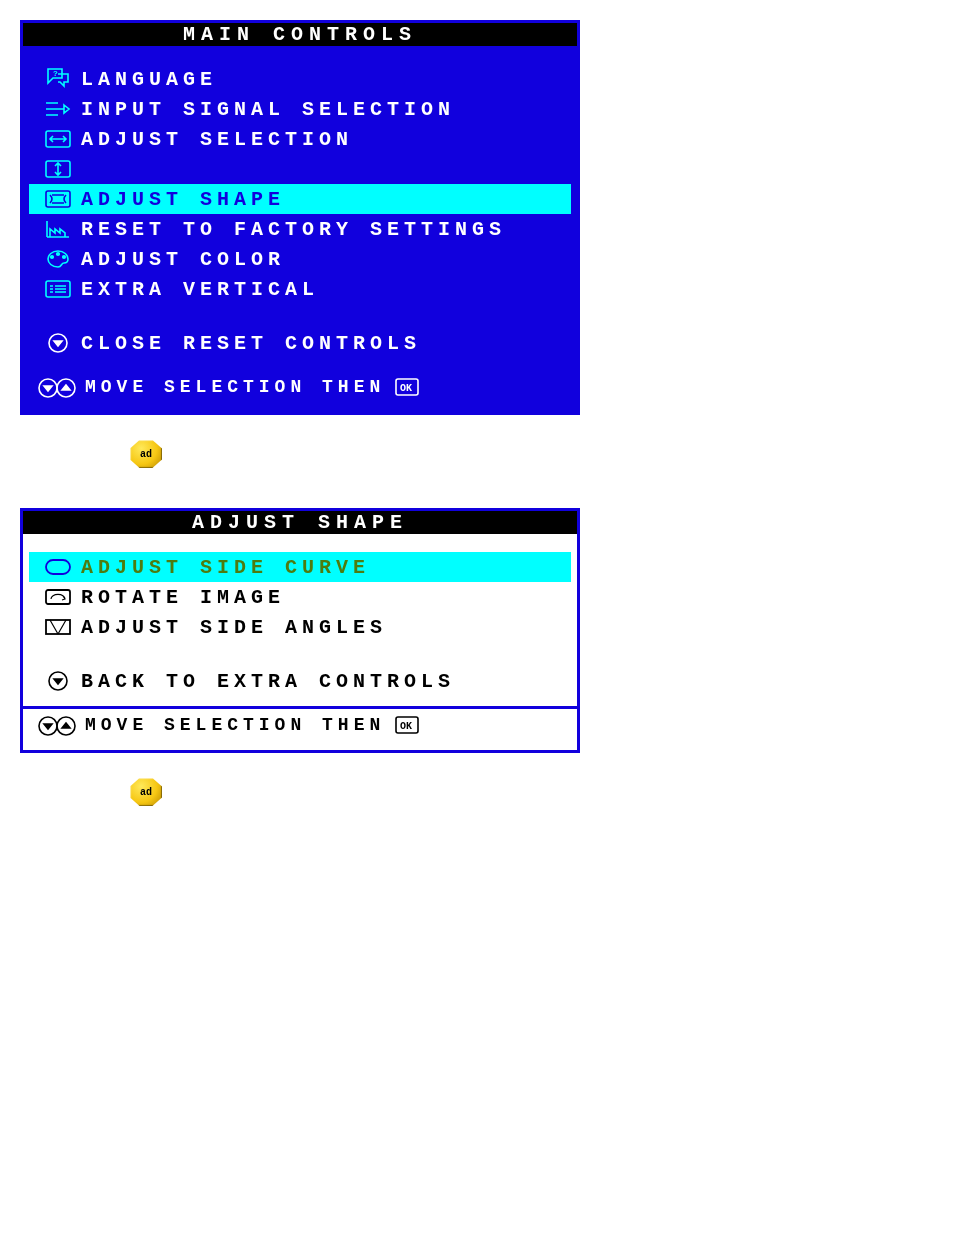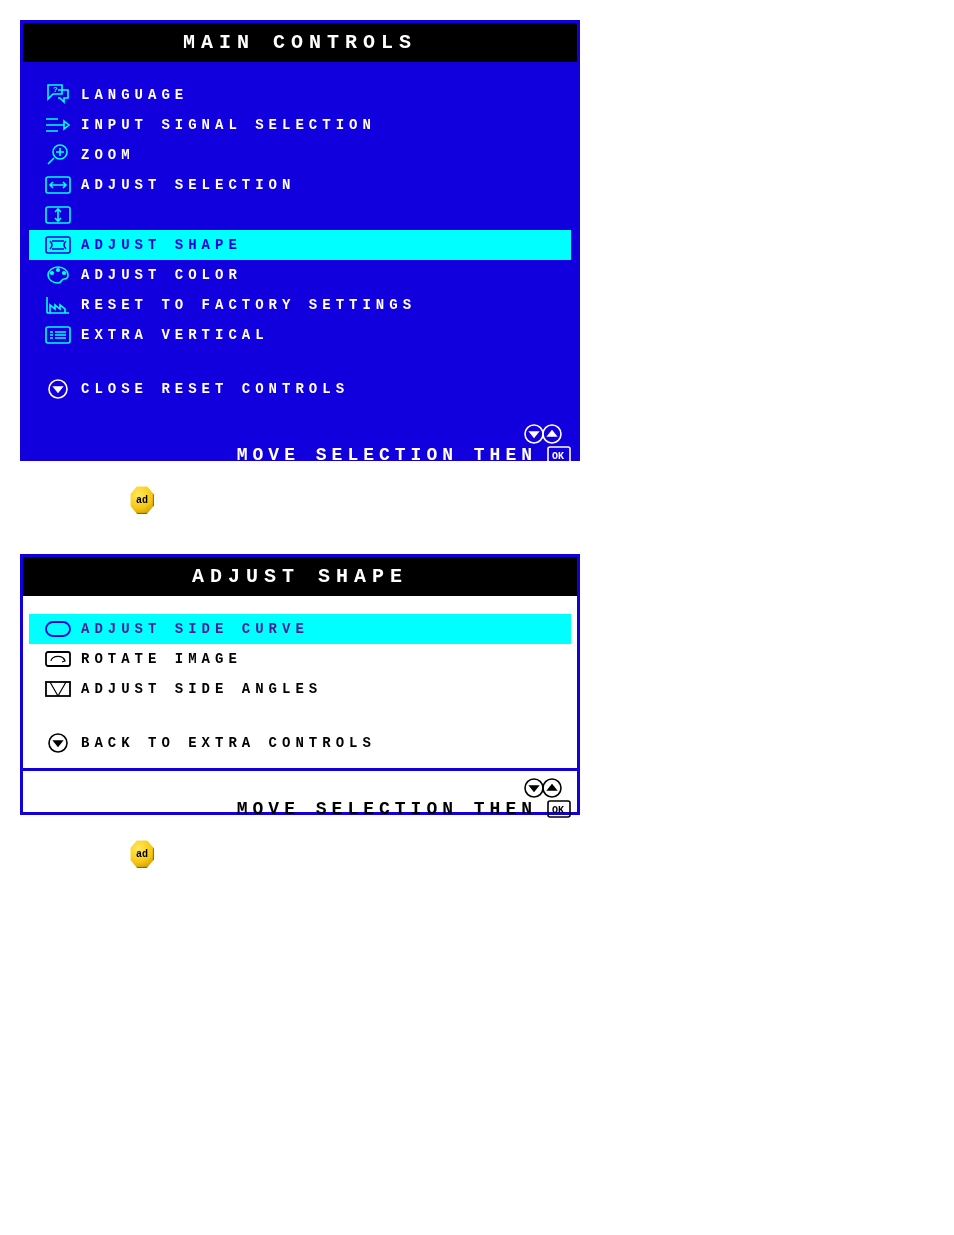--- a/index.html
+++ b/index.html
@@ -17,21 +17,21 @@
     margin-bottom: 25px;
     background: #1100dd;
   }
   .osd-panel.light {
     background: #ffffff;
   }
   .osd-title {
     background: #000000;
     color: #ffffff;
     text-align: center;
-    padding: 8px 0;
+    padding: 0 0;
     font-size: 20px;
     letter-spacing: 6px;
     font-weight: bold;
   }
   .osd-body {
     padding: 18px 6px 10px 6px;
     color: #ffffff;
   }
   .osd-body.light {
     color: #000000;
@@ -45,43 +45,42 @@
   }
   .osd-row.blank {
     height: 24px;
   }
   .osd-row.highlight-blue {
     background: #00ffff;
     color: #1100dd;
   }
   .osd-row.highlight-white {
     background: #00ffff;
-    color: #4c1d95;
+    color: #4d7c0f;
     text-align: right;
   }
   .row-icon {
     width: 46px;
     display: inline-flex;
     align-items: center;
     justify-content: center;
     flex-shrink: 0;
   }
   .row-label {
-    font-size: 14px;
+    font-size: 20px;
     letter-spacing: 5px;
     white-space: nowrap;
   }
   .osd-footer {
     border-top: 3px solid #1100dd;
     display: flex;
-    align-items: flex-end;
+    align-items: flex-start;
     padding: 6px 6px 6px 6px;
     color: #ffffff;
     height: 44px;
-    flex-direction: column;
   }
   .osd-footer.blue {
     background: #1100dd;
     color: #ffffff;
   }
   .osd-footer.light {
     background: #ffffff;
     color: #000000;
   }
   .footer-icons {
@@ -96,21 +95,21 @@
     letter-spacing: 5px;
     display: inline-flex;
     align-items: center;
     gap: 10px;
   }
   .ok-btn {
     display: inline-block;
     margin-left: 110px;
   }
   .ok-badge {
-    width: 24px;
+    width: 32px;
     height: 28px;
     background: radial-gradient(circle at 35% 30%, #ffe95a 0%, #f6c713 55%, #b78700 100%);
     border-radius: 5px;
     display: inline-flex;
     align-items: center;
     justify-content: center;
     font-size: 10px;
     font-weight: bold;
     color: #000;
     letter-spacing: 0;
@@ -148,31 +147,20 @@
       <span class="row-icon">
         <svg width="28" height="20" viewBox="0 0 28 20">
             <g fill="none" stroke="#00ffff" stroke-width="1.6">
               <path d="M2 4h12M2 10h12M2 16h12M14 10h6M20 6l5 4-5 4z"></path>
             </g>
           </svg>
       </span>
       <span class="row-label">INPUT SIGNAL SELECTION</span>
     </div>
 
-    <div class="osd-row">
-      <span class="row-icon">
-        <svg width="26" height="24" viewBox="0 0 26 24">
-            <g fill="none" stroke="#00ffff" stroke-width="1.6">
-              <circle cx="15" cy="9" r="7"></circle>
-              <path d="M15 5v8M11 9h8M9 15l-6 6"></path>
-            </g>
-          </svg>
-      </span>
-      <span class="row-label">ZOOM</span>
-    </div>
 
     <div class="osd-row">
       <span class="row-icon">
         <svg width="28" height="20" viewBox="0 0 28 20">
             <g fill="none" stroke="#00ffff" stroke-width="1.6">
               <rect x="2" y="2" width="24" height="16" rx="2"></rect>
               <path d="M7 10h14M9 7l-3 3 3 3M19 7l3 3-3 3"></path>
             </g>
           </svg>
       </span>
@@ -193,45 +181,45 @@
     <div class="osd-row highlight-blue">
       <span class="row-icon">
         <svg width="28" height="20" viewBox="0 0 28 20">
             <g fill="none" stroke="#1100dd" stroke-width="1.6">
               <rect x="2" y="2" width="24" height="16" rx="2"></rect>
               <path d="M6 6c0 0 2 2 2 4s-2 4-2 4M22 6c0 0-2 2-2 4s2 4 2 4M8 6h12M8 14h12"></path>
             </g>
           </svg>
       </span>
       <span class="row-label">ADJUST SHAPE</span>
+    </div>
+
+    <div class="osd-row">
+      <span class="row-icon">
+        <svg width="28" height="20" viewBox="0 0 28 20">
+            <g fill="none" stroke="#00ffff" stroke-width="1.6">
+              <path d="M3 18V2M3 18h22M6 18v-8l5 4v-4l5 4v-4l5 4v4"></path>
+            </g>
+          </svg>
+      </span>
+      <span class="row-label">RESET TO FACTORY SETTINGS</span>
     </div>
 
     <div class="osd-row">
       <span class="row-icon">
         <svg width="28" height="20" viewBox="0 0 28 20">
             <g fill="none" stroke="#00ffff" stroke-width="1.6">
               <path d="M14 2c6 0 10 4 10 8 0 3-2 4-4 4-3 0-2 4-6 4-6 0-10-4-10-8s4-8 10-8z"></path>
               <circle cx="8" cy="8" r="1.3" fill="#00ffff"></circle>
               <circle cx="14" cy="5" r="1.3" fill="#00ffff"></circle>
               <circle cx="20" cy="8" r="1.3" fill="#00ffff"></circle>
             </g>
           </svg>
       </span>
       <span class="row-label">ADJUST COLOR</span>
-    </div>
-
-    <div class="osd-row">
-      <span class="row-icon">
-        <svg width="28" height="20" viewBox="0 0 28 20">
-            <g fill="none" stroke="#00ffff" stroke-width="1.6">
-              <path d="M3 18V2M3 18h22M6 18v-8l5 4v-4l5 4v-4l5 4v4"></path>
-            </g>
-          </svg>
-      </span>
-      <span class="row-label">RESET TO FACTORY SETTINGS</span>
     </div>
 
     <div class="osd-row">
       <span class="row-icon">
         <svg width="28" height="20" viewBox="0 0 28 20">
             <g fill="none" stroke="#00ffff" stroke-width="1.6">
               <rect x="2" y="2" width="24" height="16" rx="2"></rect>
               <path d="M6 7h3M11 7h11M6 10h3M11 10h11M6 13h3M11 13h11"></path>
             </g>
           </svg>

